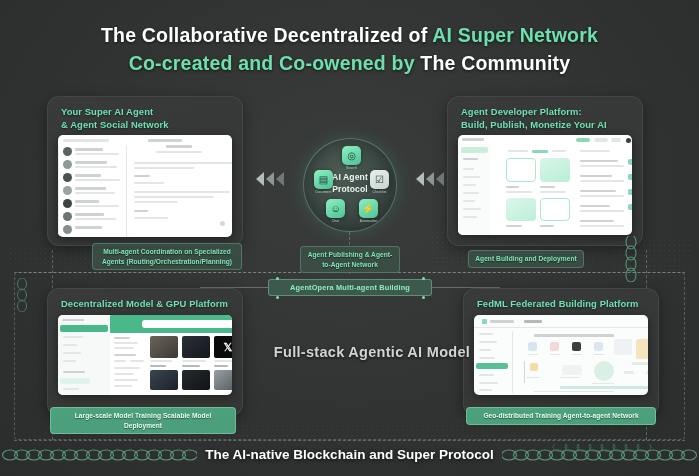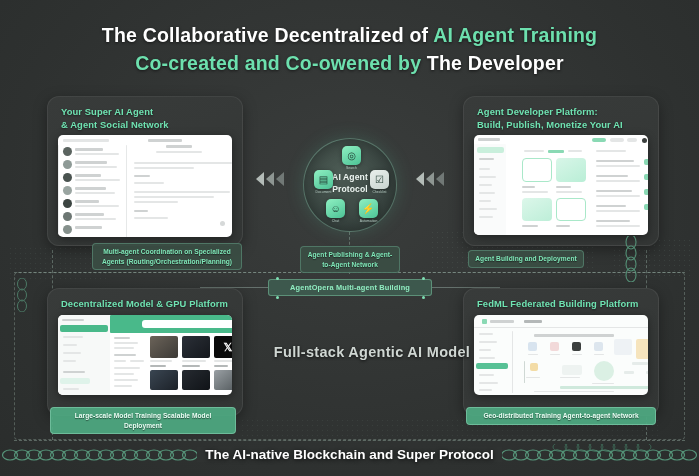--- a/index.html
+++ b/index.html
@@ -153,22 +153,22 @@
 
 <div class="dots"></div>
 
 <div class="dots dense" style="left:612px;top:238px;width:80px;height:42px;opacity:.5;"></div>
 <div class="dots dense" style="left:430px;top:230px;width:165px;height:46px;opacity:.45;"></div>
 <div class="dots dense" style="left:8px;top:246px;width:100px;height:34px;opacity:.42;"></div>
 <div class="dots dense" style="left:470px;top:330px;width:140px;height:60px;opacity:.4;"></div>
 <div class="dots dense" style="left:240px;top:418px;width:420px;height:26px;opacity:.4;"></div>
 
 <div class="headline">
-  <div class="l1"><span>The Collaborative Decentralized of </span><span class="accent">AI Agent Training</span></div>
-  <div class="l2"><span class="accent">Co-created and Co-owened by </span><span>The Developer</span></div>
+  <div class="l1"><span>The Collaborative Decentralized of </span><span class="accent">AI Super Network</span></div>
+  <div class="l2"><span class="accent">Co-created and Co-owened by </span><span>The Community</span></div>
 </div>
 
 <div class="infra-region"></div>
 <div class="vline" style="left:52px;top:250px;height:190px;"></div>
 <div class="vline" style="left:646px;top:250px;height:190px;"></div>
 <div class="hline" style="left:14px;top:272px;width:671px;"></div>
 <div class="hline" style="left:14px;top:440px;width:671px;"></div>
 <div class="vline" style="left:349px;top:232px;height:42px;"></div>
 <div class="solid-line" style="left:200px;top:287px;width:68px;height:1px;"></div>
 <div class="solid-line" style="left:432px;top:287px;width:68px;height:1px;"></div>
@@ -215,21 +215,21 @@
     <div class="bar gray" style="left:76px;top:56px;width:96px;height:2px;"></div>
     <div class="bar gray" style="left:76px;top:61px;width:80px;height:2px;"></div>
     <div class="bar gray" style="left:76px;top:66px;width:44px;height:2px;"></div>
     <div class="bar gray2" style="left:76px;top:75px;width:14px;height:2px;"></div>
     <div class="bar gray" style="left:76px;top:82px;width:34px;height:2px;"></div>
     <div class="circ" style="left:162px;top:86px;width:5px;height:5px;background:#d6d9d9;"></div>
   </div>
 </div>
 <div class="cap" style="left:92px;top:243px;width:150px;">Multi-agent Coordination on Specialized Agents (Routing/Orchestration/Planning)</div>
 
-<div class="panel" style="left:463px;top:96px;width:196px;height:150px;">
+<div class="panel" style="left:447px;top:96px;width:196px;height:150px;">
   <div class="panel-title">
     <div>Agent Developer Platform:</div>
     <div>Build, Publish, Monetize Your AI Agent</div>
   </div>
   <div class="shot" style="top:38px;height:100px;">
 
     <div class="bar gray2" style="left:4px;top:3px;width:22px;height:3px;"></div>
     <div class="bar mint2" style="left:118px;top:3px;width:14px;height:4px;border-radius:2px;"></div>
     <div class="bar gray" style="left:136px;top:3px;width:14px;height:4px;border-radius:2px;"></div>
     <div class="bar gray" style="left:153px;top:3px;width:10px;height:4px;border-radius:2px;"></div>

